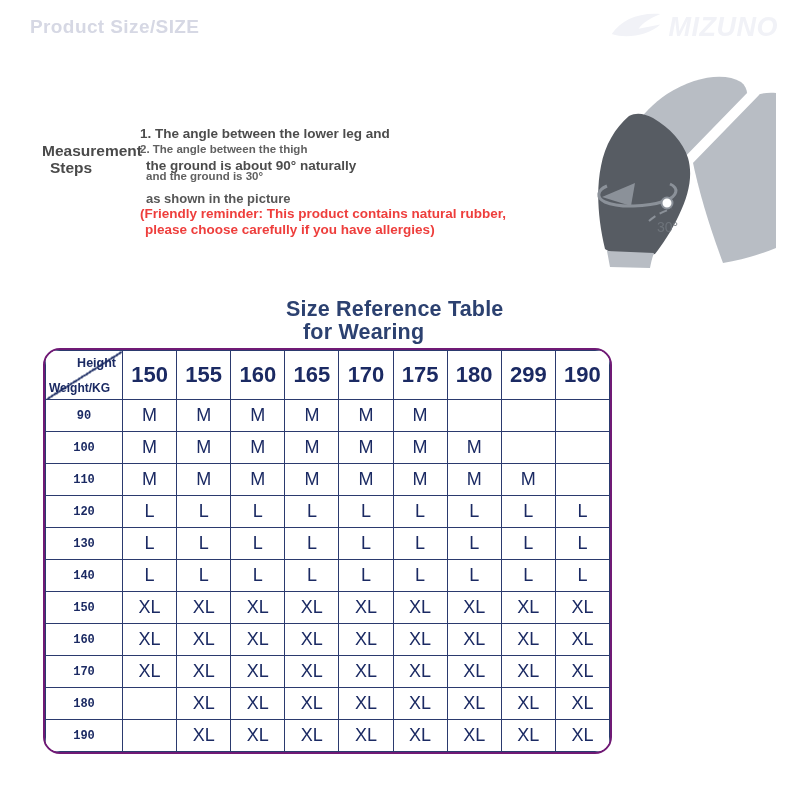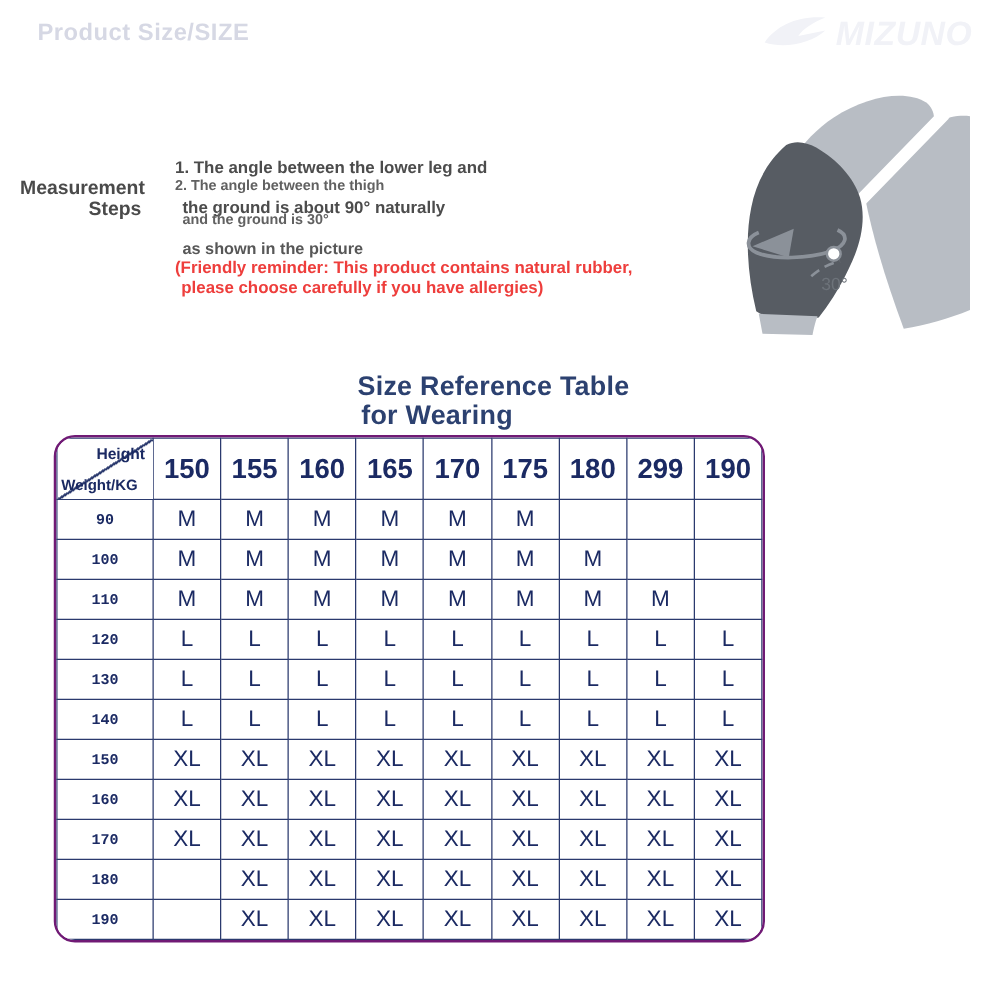--- a/index.html
+++ b/index.html
@@ -10,37 +10,37 @@
   
   .header-bar { position:absolute; left:0; top:0; width:800px; height:54px;
 romanticize    background:#2b3160; display:flex; align-items:center;
     justify-content:space-between; padding:0 18px 0 30px; }
   .page-title { color:#d6d8e4; font-weight:bold; font-size:19px; letter-spacing:.4px; }
   .brand { display:flex; align-items:center; gap:7px; padding-right:4px; }
   .brand-word { color:#f1f2f7; font-weight:bold; font-style:italic;
     font-size:27px; letter-spacing:.5px; }
 
   
-  .measure-label { position:absolute; left:16px; top:142px; color:#4a4a4a;
-    font-weight:bold; font-size:15.5px; line-height:17px;text-align:center; }
-  .measure-label .l2 { padding-left:8px;margin-left:44px; }
+  .measure-label { position:absolute; left:42px; top:142px; color:#4a4a4a;
+    font-weight:bold; font-size:15.5px; line-height:17px; }
+  .measure-label .l2 { padding-left:8px; }
   .step { position:absolute; left:140px; font-weight:bold; white-space:pre-line; }
   .step .l2 { padding-left:6px; }
   .step1 { top:110px; font-size:13.5px; line-height:16px; color:#4c4c4c; }
   .step2 { top:129px; font-size:11.5px; line-height:13.5px; color:#616161; }
   .step3 { top:177px; font-size:13px; line-height:14.5px; color:#575757; }
   .reminder { position:absolute; left:140px; top:206px; color:#ee3e3c;
     font-weight:bold; font-size:13.5px; line-height:16px; }
   .reminder .l2 { padding-left:5px; }
   .leg-svg { position:absolute; left:555px; top:60px; }
 
   
   .table-title { position:absolute; left:286px; top:298px; color:#2c4170;
     font-weight:bold; font-size:21.5px; line-height:23px; letter-spacing:.2px; }
-  .table-title .l2 { padding-left:3px; }
+  .table-title .l2 { padding-left:3px;margin-left:14px; }
 
   
   .size-table-wrap { position:absolute; left:43px; top:348px; width:569px;
     border:2px solid #701a75; border-radius:17px; overflow:hidden; background:#fff; }
   table { width:100%; border-collapse:collapse; table-layout:fixed; }
   td { border:1.5px solid #2b3a6e; text-align:center; vertical-align:middle;
        color:#1b2a63; background:#fff; overflow:hidden; }
   thead td { height:49px; font-weight:bold; font-size:22px; }
   tbody td { height:32px; font-size:18px; }
   tbody td.row-label { font-weight:bold; font-size:12px;font-family:Liberation Mono, monospace; }

